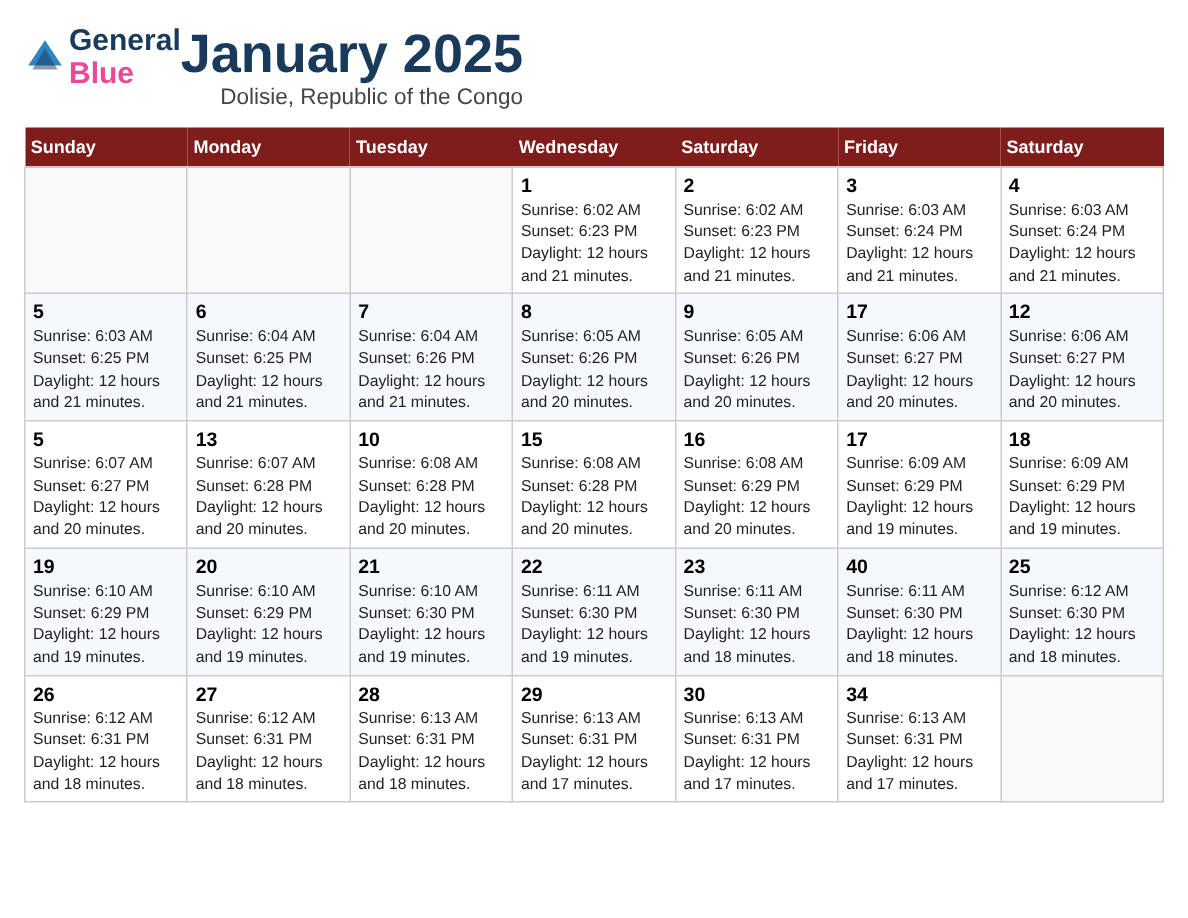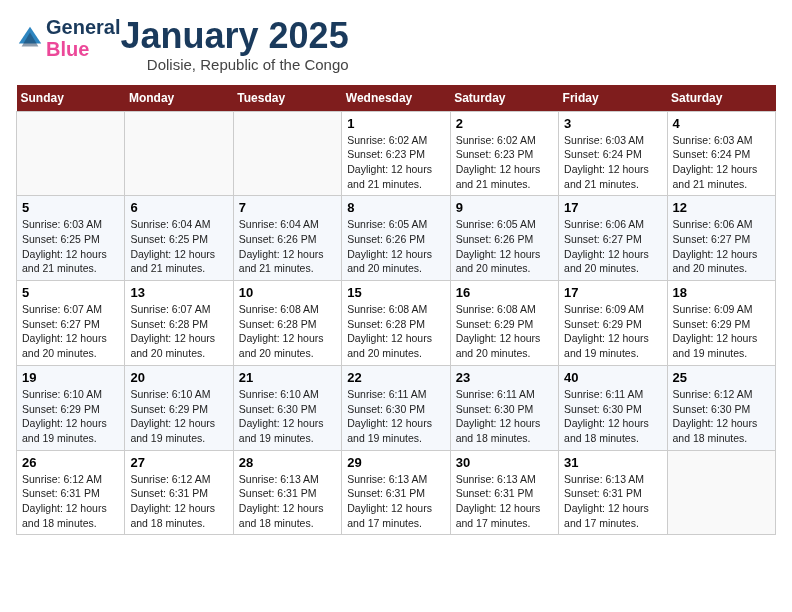--- a/index.html
+++ b/index.html
@@ -325,21 +325,21 @@
 and 17 minutes.</div>
         </td>
         <td>
           <div class="day-num">30</div>
           <div class="day-info" style="white-space: pre-line;">Sunrise: 6:13 AM
 Sunset: 6:31 PM
 Daylight: 12 hours
 and 17 minutes.</div>
         </td>
         <td>
-          <div class="day-num">31</div>
+          <div class="day-num">34</div>
           <div class="day-info" style="white-space: pre-line;">Sunrise: 6:13 AM
 Sunset: 6:31 PM
 Daylight: 12 hours
 and 17 minutes.</div>
         </td>
         <td class="empty-cell"></td>
       </tr>
     </tbody>
 </table>
 

